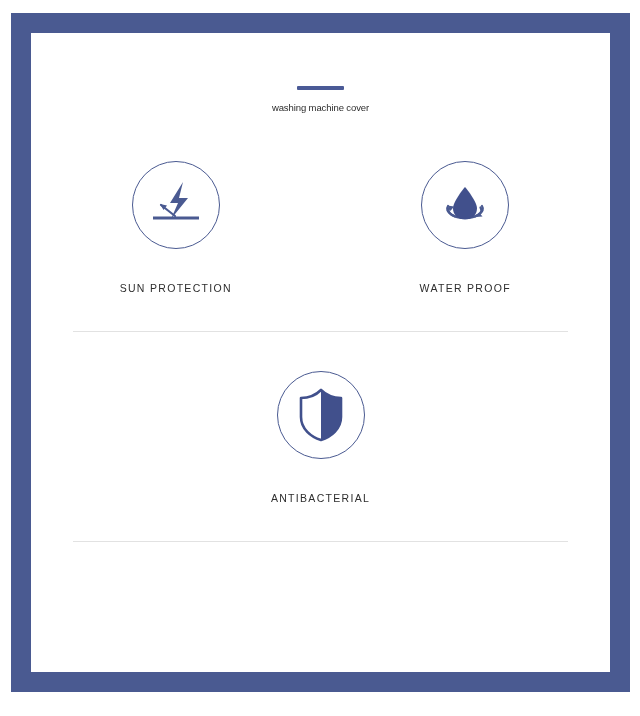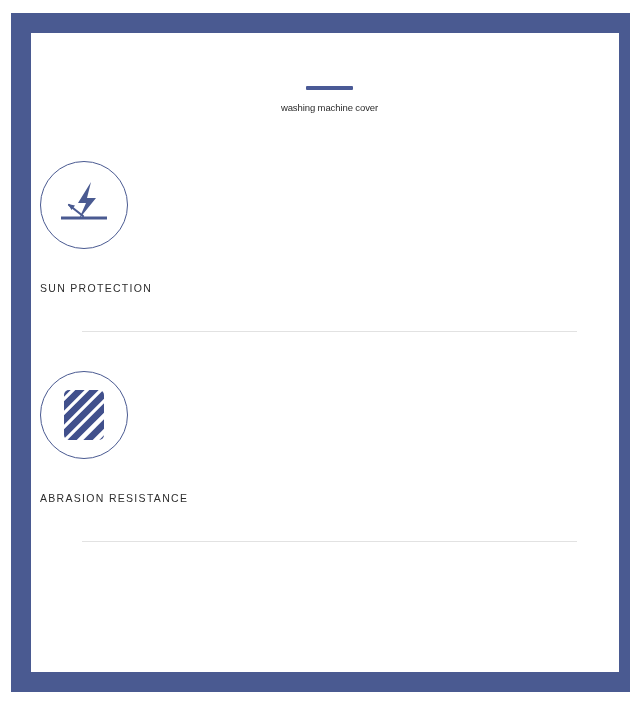--- a/index.html
+++ b/index.html
@@ -24,21 +24,20 @@
     box-sizing: border-box;
     border: 20px solid #4a5a91;
     background: #ffffff;
   }
 
   #card-surface {
     position: relative;
     width: 100%;
     height: 100%;
     background: #ffffff;
-    margin-left: 9px;
   }
 
   
   #header-block {
     position: absolute;
     left: 0;
     top: 53px;
     width: 100%;
     text-align: center;
   }
@@ -65,20 +64,21 @@
     width: 100%;
   }
   .feature-row {
     display: flex;
     width: 100%;
   }
   .feature-cell {
     flex: 1 1 33.333%;
     display: flex;
     flex-direction: column;
+    align-items: center;
   }
   .icon-circle {
     width: 88px;
     height: 88px;
     border-radius: 50%;
     border: 1.6px solid #4a5a91;
     box-sizing: border-box;
     display: flex;
     align-items: center;
     justify-content: center;
@@ -132,55 +132,67 @@
                 <path d="M36 6 L23 27 L31 27 L24 43 L41 22 L32 22 Z" fill="#4a5a91"></path>
 
                 <line x1="28" y1="40" x2="14" y2="29" stroke="#4a5a91" stroke-width="2.2" stroke-linecap="round"></line>
                 <path d="M13 28 L20 29.5 L16.5 34 Z" fill="#4a5a91"></path>
               </svg>
             </span>
           </div>
           <div class="feature-label">SUN PROTECTION</div>
         </div>
 
+        <div class="feature-cell">
+          <div class="icon-circle">
+            <span>
+              <svg width="58" height="58" viewBox="0 0 58 58">
+
+                <path d="M12 30 C8 36, 18 42, 29 42 C40 42, 50 36, 46 30" fill="none" stroke="#4a5a91" stroke-width="2.2" stroke-linecap="round"></path>
+
+                <path d="M29 11 C29 11, 17 25, 17 32.5 C17 39, 22.4 43.5, 29 43.5
+                         C35.6 43.5, 41 39, 41 32.5 C41 25, 29 11, 29 11 Z" fill="#41508c"></path>
+
+                <path d="M13.5 31.5 C11 35, 14 38.5, 19 40.5" fill="none" stroke="#4a5a91" stroke-width="2.2" stroke-linecap="round"></path>
+                <path d="M44.5 31.5 C47 35, 44 38.5, 39 40.5" fill="none" stroke="#4a5a91" stroke-width="2.2" stroke-linecap="round"></path>
+
+                <path d="M11.5 29.5 L18 30.5 L14.5 35 Z" fill="#4a5a91"></path>
+
+                <path d="M46.5 40.5 L39.5 41 L43 36.5 Z" fill="#4a5a91"></path>
+              </svg>
+            </span>
+          </div>
+          <div class="feature-label">WATER PROOF</div>
+        </div>
 
 
       </div>
 
       <div class="row-spacer-1"></div>
       <div class="divider"></div>
       <div class="row-spacer-2"></div>
 
       <div class="feature-row" id="row-2">
 
 
-
         <div class="feature-cell">
           <div class="icon-circle">
             <span>
-              <svg width="52" height="58" viewBox="0 0 52 58">
-                <defs>
-                  <clipPath id="abrasion-clip">
-                    <rect x="6" y="4" width="40" height="50" rx="5" ry="5"></rect>
-                  </clipPath>
-                </defs>
-                <g clip-path="url(#abrasion-clip)" stroke="#41508c" stroke-width="6.6" stroke-linecap="round">
-                  <line x1="-4" y1="16" x2="26" y2="-14"></line>
-                  <line x1="-4" y1="30" x2="34" y2="-8"></line>
-                  <line x1="-4" y1="44" x2="48" y2="-8"></line>
-                  <line x1="-4" y1="58" x2="56" y2="-2"></line>
-                  <line x1="4" y1="64" x2="56" y2="12"></line>
-                  <line x1="16" y1="68" x2="56" y2="28"></line>
-                  <line x1="30" y1="70" x2="58" y2="42"></line>
-                </g>
+              <svg width="52" height="56" viewBox="0 0 52 56">
+
+                <path d="M26 3 C20 9, 12 11, 6 11 L6 30 C6 42, 16 50, 26 53
+                         C36 50, 46 42, 46 30 L46 11 C40 11, 32 9, 26 3 Z" fill="none" stroke="#41508c" stroke-width="2.6" stroke-linejoin="round"></path>
+
+                <path d="M26 3 C32 9, 40 11, 46 11 L46 30 C46 42, 36 50, 26 53 Z" fill="#41508c"></path>
               </svg>
             </span>
           </div>
-          <div class="feature-label">ABRASION RESISTANCE</div>
+          <div class="feature-label">ANTIBACTERIAL</div>
         </div>
+
 
       </div>
 
       <div class="row-spacer-1"></div>
       <div class="divider"></div>
 
     </div>
 
   </div>
 </div>

